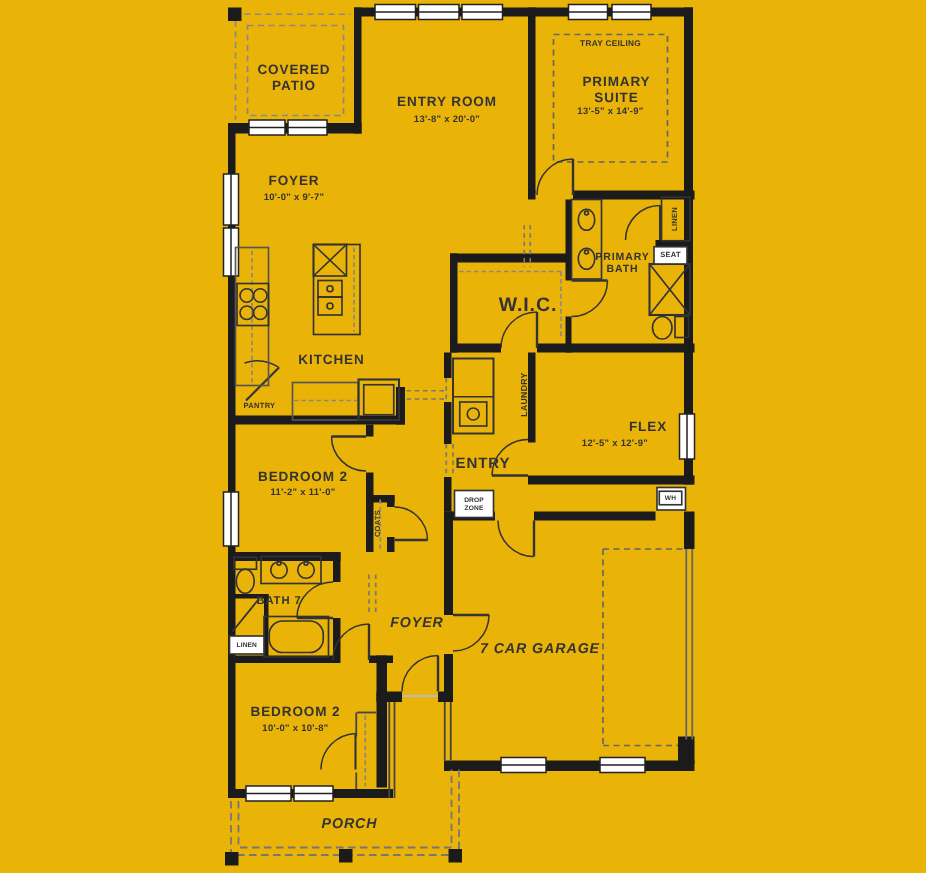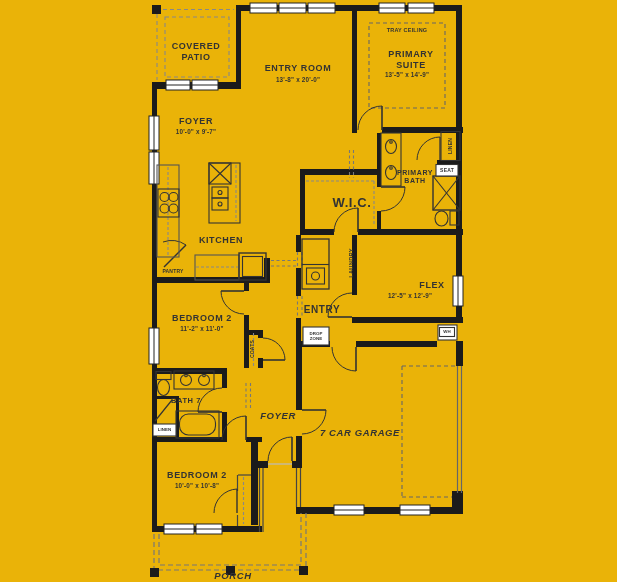--- a/index.html
+++ b/index.html
@@ -360,14 +360,14 @@
 
   <div class="lbl mid" style="left:186px;top:400px;font-size:7.5px">BATH 7</div>
   <div class="lbl xs" style="left:164.5px;top:430px">LINEN</div>
 
   <div class="lbl big" style="left:278px;top:416px">FOYER</div>
 
   <div class="lbl" style="left:197px;top:475px">BEDROOM 2</div>
   <div class="lbl dims" style="left:197px;top:486px">10'-0" x 10'-8"</div>
 
   <div class="lbl big" style="left:360px;top:433px">7 CAR GARAGE</div>
-  <div class="lbl big" style="left:233px;top:576px">PORCH</div>
+  <div class="lbl big" style="left:233px;top:550px">PORCH</div>
 </div>
 
 </body></html>

